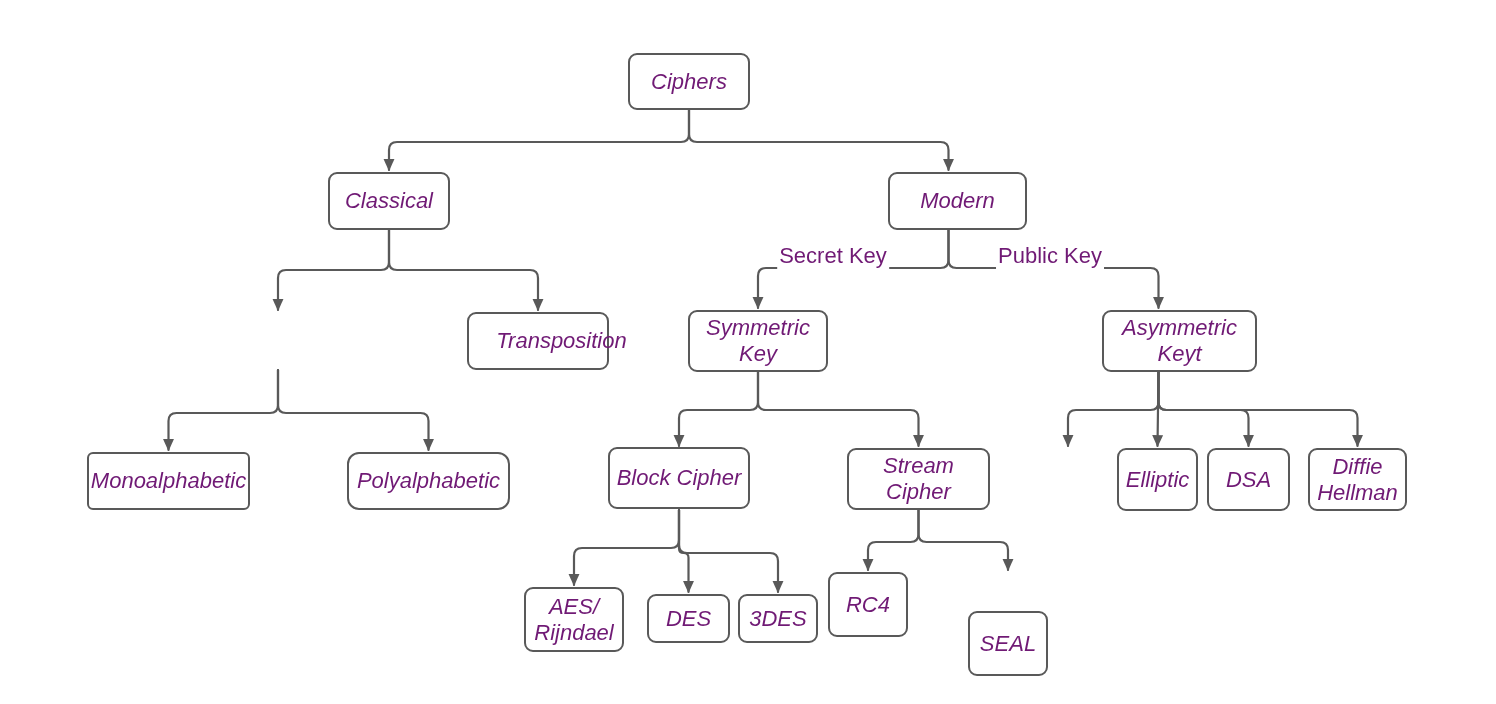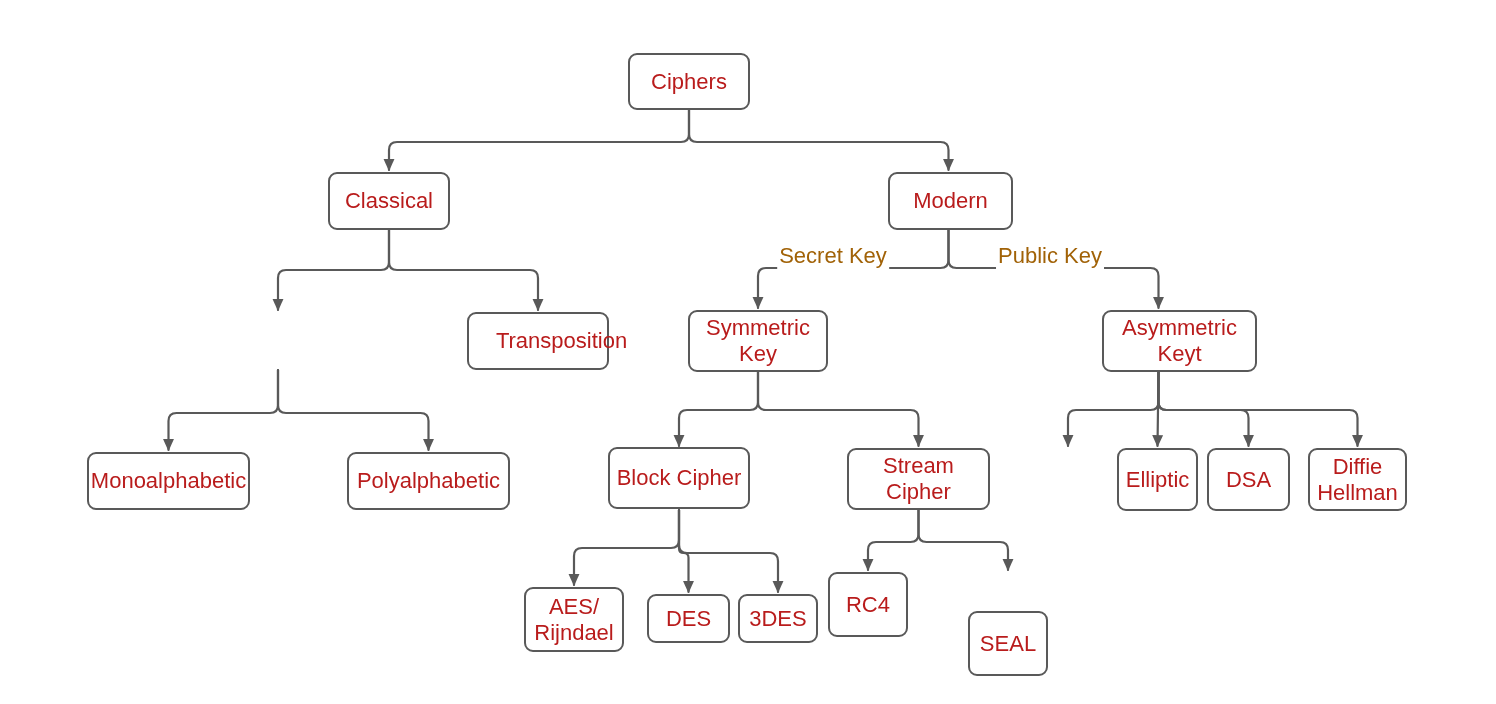--- a/index.html
+++ b/index.html
@@ -32,32 +32,33 @@
   .node {
     position: absolute;
     box-sizing: border-box;
     border: 2.5px solid #595959;
     border-radius: 9px;
     background: #ffffff;
     display: flex;
     align-items: center;
     justify-content: center;
     text-align: center;
-    color: #b91c1c;
+    color: #701a75;
     font-size: 22px;
     line-height: 1.18;
+    font-style: italic;
   }
   .node span {
     white-space: pre-line;
   }
   .edge-label {
     position: absolute;
     transform: translate(-50%, -50%);
     white-space: nowrap;
-    color: #a16207;
+    color: #701a75;
     font-size: 22px;
     background: #ffffff;
     padding: 0 2px;
   }
 </style>
 </head>
 <body>
 
 <div id="canvas">
   <svg id="edge-layer" width="1496" height="704" viewBox="0 0 1496 704">
@@ -85,38 +86,38 @@
       <path class="edge" d="M 679 510 L 679 545 Q 679 553 687 553 L 770 553 Q 778 553 778 561 L 778 592" marker-end="url(#arrowhead)"></path>
       <path class="edge" d="M 918.5 510 L 918.5 534 Q 918.5 542 910.5 542 L 876 542 Q 868 542 868 550 L 868 570" marker-end="url(#arrowhead)"></path>
       <path class="edge" d="M 918.5 510 L 918.5 534 Q 918.5 542 926.5 542 L 1000 542 Q 1008 542 1008 550 L 1008 570" marker-end="url(#arrowhead)"></path>
     </svg>
 <div class="node" style="left: 628px; top: 53px; width: 122px; height: 57px;">
       <span>Ciphers</span>
     </div>
     <div class="node" style="left: 328px; top: 172px; width: 122px; height: 58px;">
       <span>Classical</span>
     </div>
-    <div class="node" style="left: 888px; top: 172px; width: 125px; height: 58px;">
+    <div class="node" style="left: 888px; top: 172px; width: 139px; height: 58px;">
       <span>Modern</span>
     </div>
     <div class="node" style="left: 467px; top: 312px; width: 142px; height: 58px; padding-left: 47px;">
       <span>Transposition</span>
     </div>
     <div class="node" style="left: 688px; top: 310px; width: 140px; height: 62px;">
       <span>Symmetric
 Key</span>
     </div>
     <div class="node" style="left: 1054px; top: 310px; width: 155px; height: 62px; margin-left: 48px;">
       <span>Asymmetric
 Keyt</span>
     </div>
-    <div class="node" style="left: 87px; top: 452px; width: 163px; height: 58px;">
+    <div class="node" style="left: 87px; top: 452px; width: 163px; height: 58px; border-radius: 6px;">
       <span>Monoalphabetic</span>
     </div>
-    <div class="node" style="left: 347px; top: 452px; width: 163px; height: 58px;">
+    <div class="node" style="left: 347px; top: 452px; width: 163px; height: 58px; border-radius: 12px;">
       <span>Polyalphabetic</span>
     </div>
     <div class="node" style="left: 608px; top: 447px; width: 142px; height: 62px; text-align: center;">
       <span>Block Cipher</span>
     </div>
     <div class="node" style="left: 847px; top: 448px; width: 143px; height: 62px;">
       <span>Stream
 Cipher</span>
     </div>
     <div class="node" style="left: 1117px; top: 448px; width: 81px; height: 63px;">

